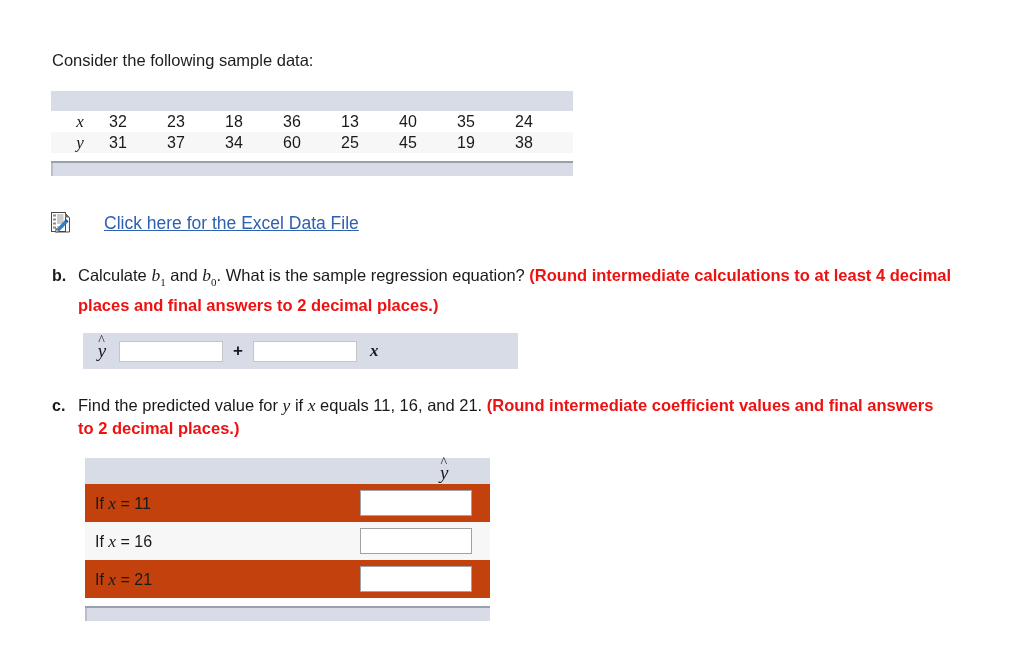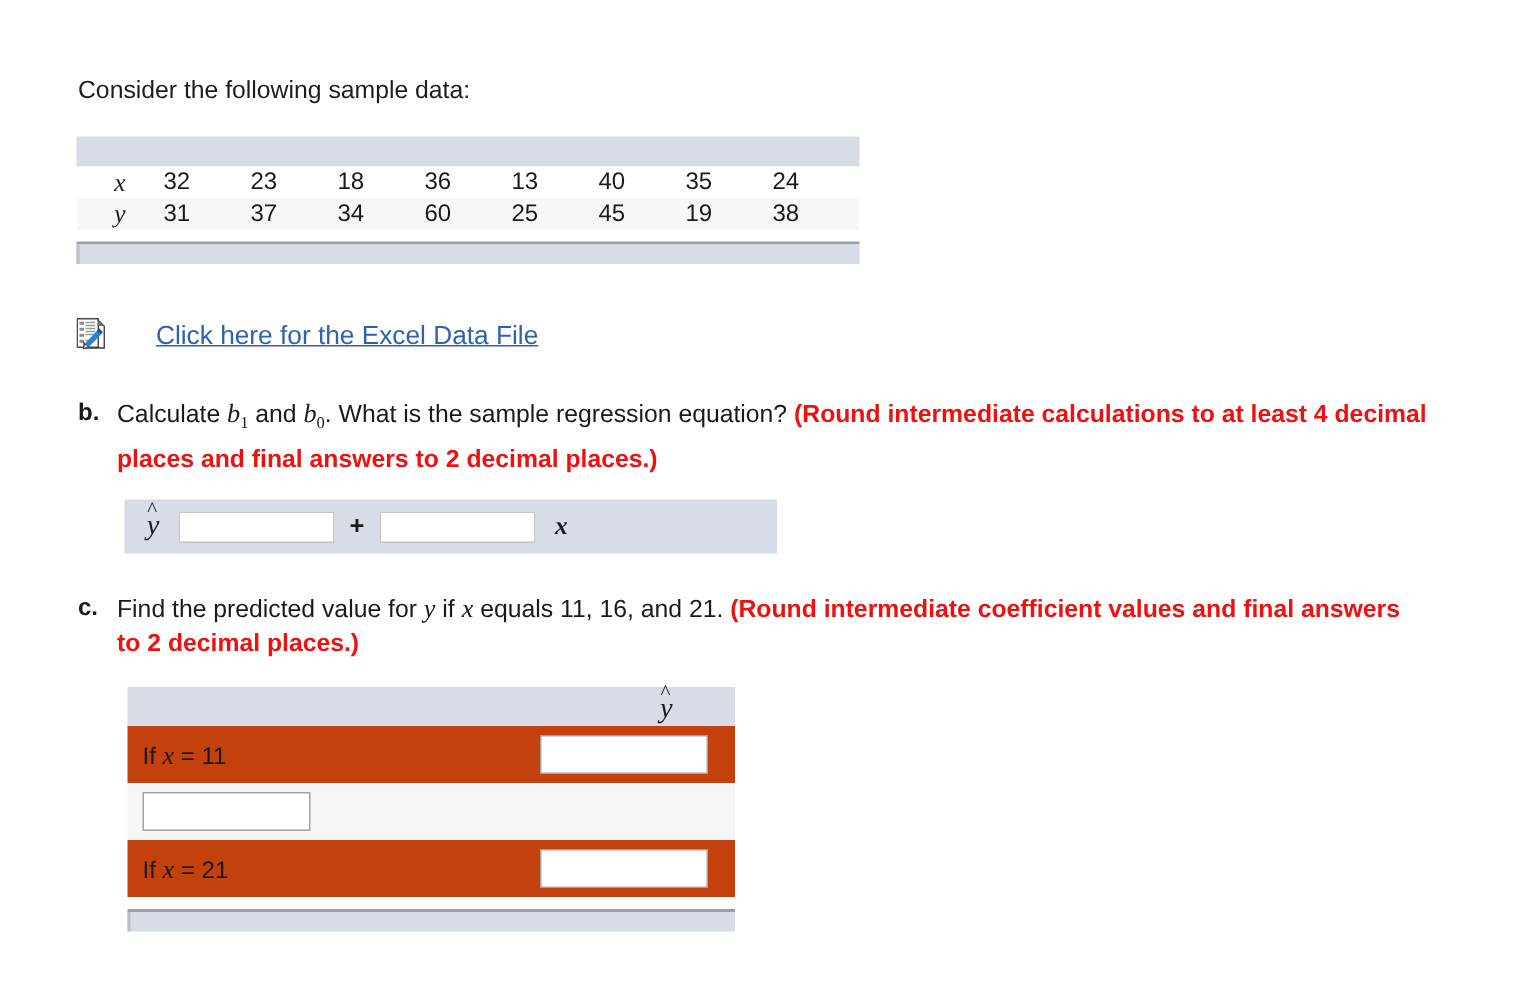--- a/index.html
+++ b/index.html
@@ -340,20 +340,21 @@
     <div class="pt-header">
       <span class="yhat"><span class="hat">^</span><span>y</span></span>
     </div>
 
     <div class="pt-row odd">
       <div class="pt-label"><span>If </span><span class="mi">x</span><span> = 11</span></div>
       <input class="pt-input" type="text" value="" style="">
     </div>
 
     <div class="pt-row even">
+      <div class="pt-label"><span>If </span><span class="mi">x</span><span> = 16</span></div>
       <input class="pt-input" type="text" value="" style="">
     </div>
 
     <div class="pt-row odd">
       <div class="pt-label"><span>If </span><span class="mi">x</span><span> = 21</span></div>
       <input class="pt-input" type="text" value="" style="">
     </div>
 
     <div class="pt-footwrap">
       <div class="pt-foot"></div>

